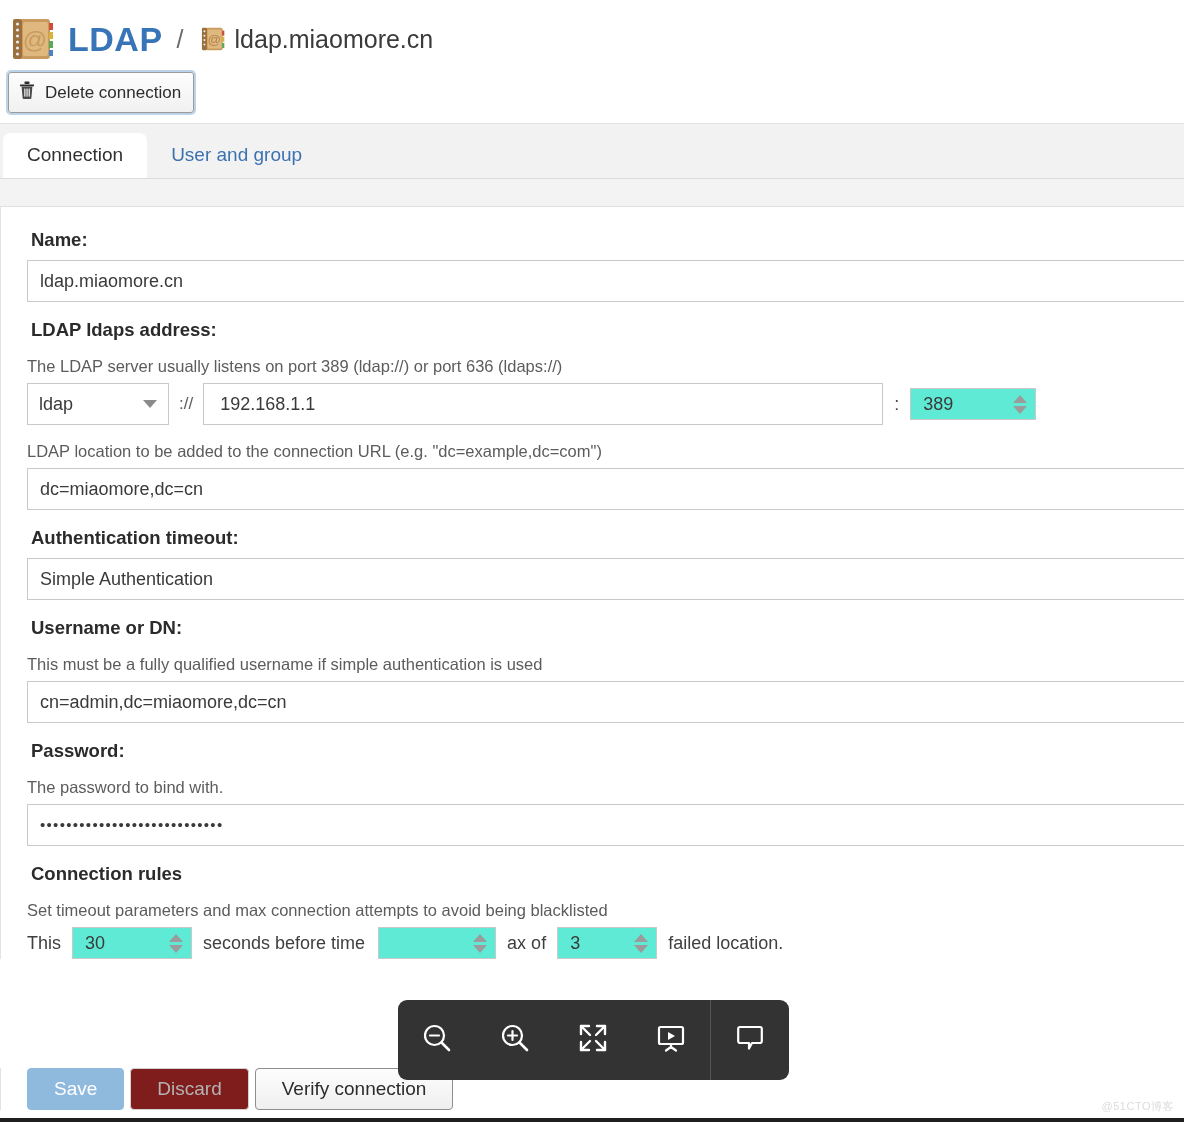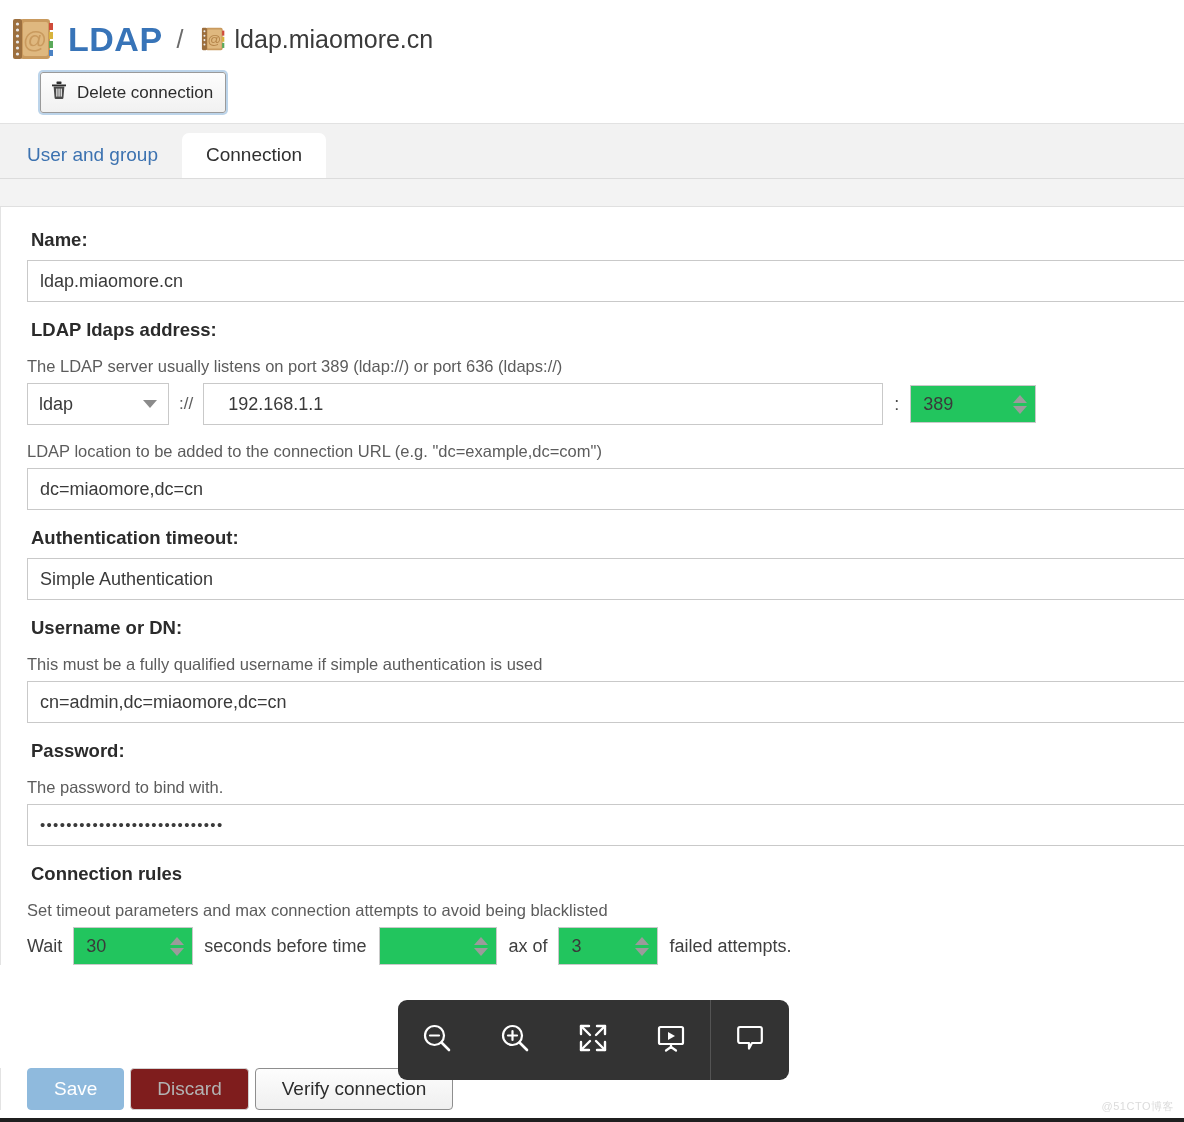--- a/index.html
+++ b/index.html
@@ -20,21 +20,21 @@
   }
   .book-icon { display: block; }
   .app-title {
     font-size: 34px; font-weight: bold; color: #3874b8;
     letter-spacing: .5px; margin-left: 12px;
   }
   .crumb-sep { font-size: 25px; color: #6b6b6b; margin: 0 14px; font-weight: 300; }
   .crumb-name { font-size: 25px; color: #3a3a3a; margin-left: 9px; }
 
   
-  .tool-row { padding: 6px 0 10px 8px; margin-left: 32px; }
+  .tool-row { padding: 6px 0 10px 8px; }
   .delete-btn {
     display: inline-flex; align-items: center; gap: 9px;
     background: linear-gradient(#fdfdfd,#f1f1f1);
     border: 1px solid #9a9a9a; border-radius: 3px;
     padding: 7px 12px 7px 9px;
     font-size: 17px; color: #2c2c2c;
     box-shadow: 0 0 0 2px #bcd4ea;
     cursor: pointer;
   }
 
@@ -82,26 +82,26 @@
   .select-box {
     width: 142px; height: 42px; border: 1px solid #c9c9c9; background: #fff;
     display: flex; align-items: center; justify-content: space-between;
     padding: 0 11px; font-size: 18px; color: #3a3a3a; cursor: pointer;
   }
   .caret { width: 0; height: 0; border-left: 7px solid transparent;
            border-right: 7px solid transparent; border-top: 8px solid #8b8b8b; }
   .proto-sep { font-size: 17px; color: #5e5e5e; margin: 0 10px; }
   .host-box {
     width: 680px; height: 42px; border: 1px solid #c9c9c9; background: #fff;
-    padding: 0 24px; font-size: 18px; color: #3a3a3a; line-height: 40px;
+    padding: 0 16px; font-size: 18px; color: #3a3a3a; line-height: 40px;
   }
   .colon { font-size: 18px; color: #4a4a4a; margin: 0 11px; }
 
   .spin {
-    height: 38px; border: 1px solid #c9c9c9; background: #22c55e;
+    height: 32px; border: 1px solid #c9c9c9; background: #5eead4;
     display: inline-flex; align-items: center; justify-content: space-between;
     padding: 0 8px 0 12px; font-size: 18px; color: #3a3a3a;
   }
   .spin .val { white-space: nowrap; }
   .arrows { display: flex; flex-direction: column; gap: 3px; margin-left: 14px; }
   .ar-up { width:0;height:0;border-left:7px solid transparent;border-right:7px solid transparent;border-bottom:8px solid #9b9b9b; cursor:pointer;}
   .ar-dn { width:0;height:0;border-left:7px solid transparent;border-right:7px solid transparent;border-top:8px solid #9b9b9b; cursor:pointer;}
 
   .rules-row { display: flex; align-items: center; font-size: 18px; color: #3f3f3f; margin-top: 4px; }
   .rules-row .txt { margin: 0 11px; white-space: nowrap; }
@@ -193,22 +193,22 @@
             <rect x="8.4" y="8.6" width="1.3" height="8"></rect>
             <rect x="10.6" y="8.6" width="1.3" height="8"></rect>
           </g>
         </svg>
       </span>
       <span>Delete connection</span>
     </div>
   </div>
 
   <div class="tabbar">
+    <div class="tab active">Connection</div>
     <div class="tab">User and group</div>
-    <div class="tab active">Connection</div>
   </div>
   <div class="gap-strip"></div>
 
   <div class="form-wrap">
 
     <div class="flabel">Name:</div>
     <div class="txtfield">ldap.miaomore.cn</div>
 
     <div class="flabel">LDAP ldaps address:</div>
     <div class="fhint">The LDAP server usually listens on port 389 (ldap://) or port 636 (ldaps://)</div>
@@ -240,21 +240,21 @@
     <div class="txtfield">cn=admin,dc=miaomore,dc=cn</div>
 
     <div class="flabel">Password:</div>
     <div class="fhint">The password to bind with.</div>
     <div class="txtfield pwdot">••••••••••••••••••••••••••••</div>
 
     <div class="flabel">Connection rules</div>
     <div class="fhint">Set timeout parameters and max connection attempts to avoid being blacklisted</div>
 
     <div class="rules-row">
-      <span>Wait</span>
+      <span>This</span>
       <div class="spin" style="width:120px;margin-left:11px">
         <span class="val">30</span>
         <span class="arrows">
           <span class="ar-up"></span>
           <span class="ar-dn"></span>
         </span>
       </div>
       <span class="txt">seconds before time</span>
       <div class="spin" style="width:118px;margin-left:2px">
         <span class="val"></span>
@@ -264,21 +264,21 @@
         </span>
       </div>
       <span class="txt">ax of</span>
       <div class="spin" style="width:100px">
         <span class="val">3</span>
         <span class="arrows">
           <span class="ar-up"></span>
           <span class="ar-dn"></span>
         </span>
       </div>
-      <span class="txt">failed attempts.</span>
+      <span class="txt">failed location.</span>
     </div>
   </div>
 
   <div class="btnbar">
     <div class="btn btn-save">Save</div>
     <div class="btn btn-discard">Discard</div>
     <div class="btn btn-verify">Verify connection</div>
   </div>
 
   <div class="float-bar">

